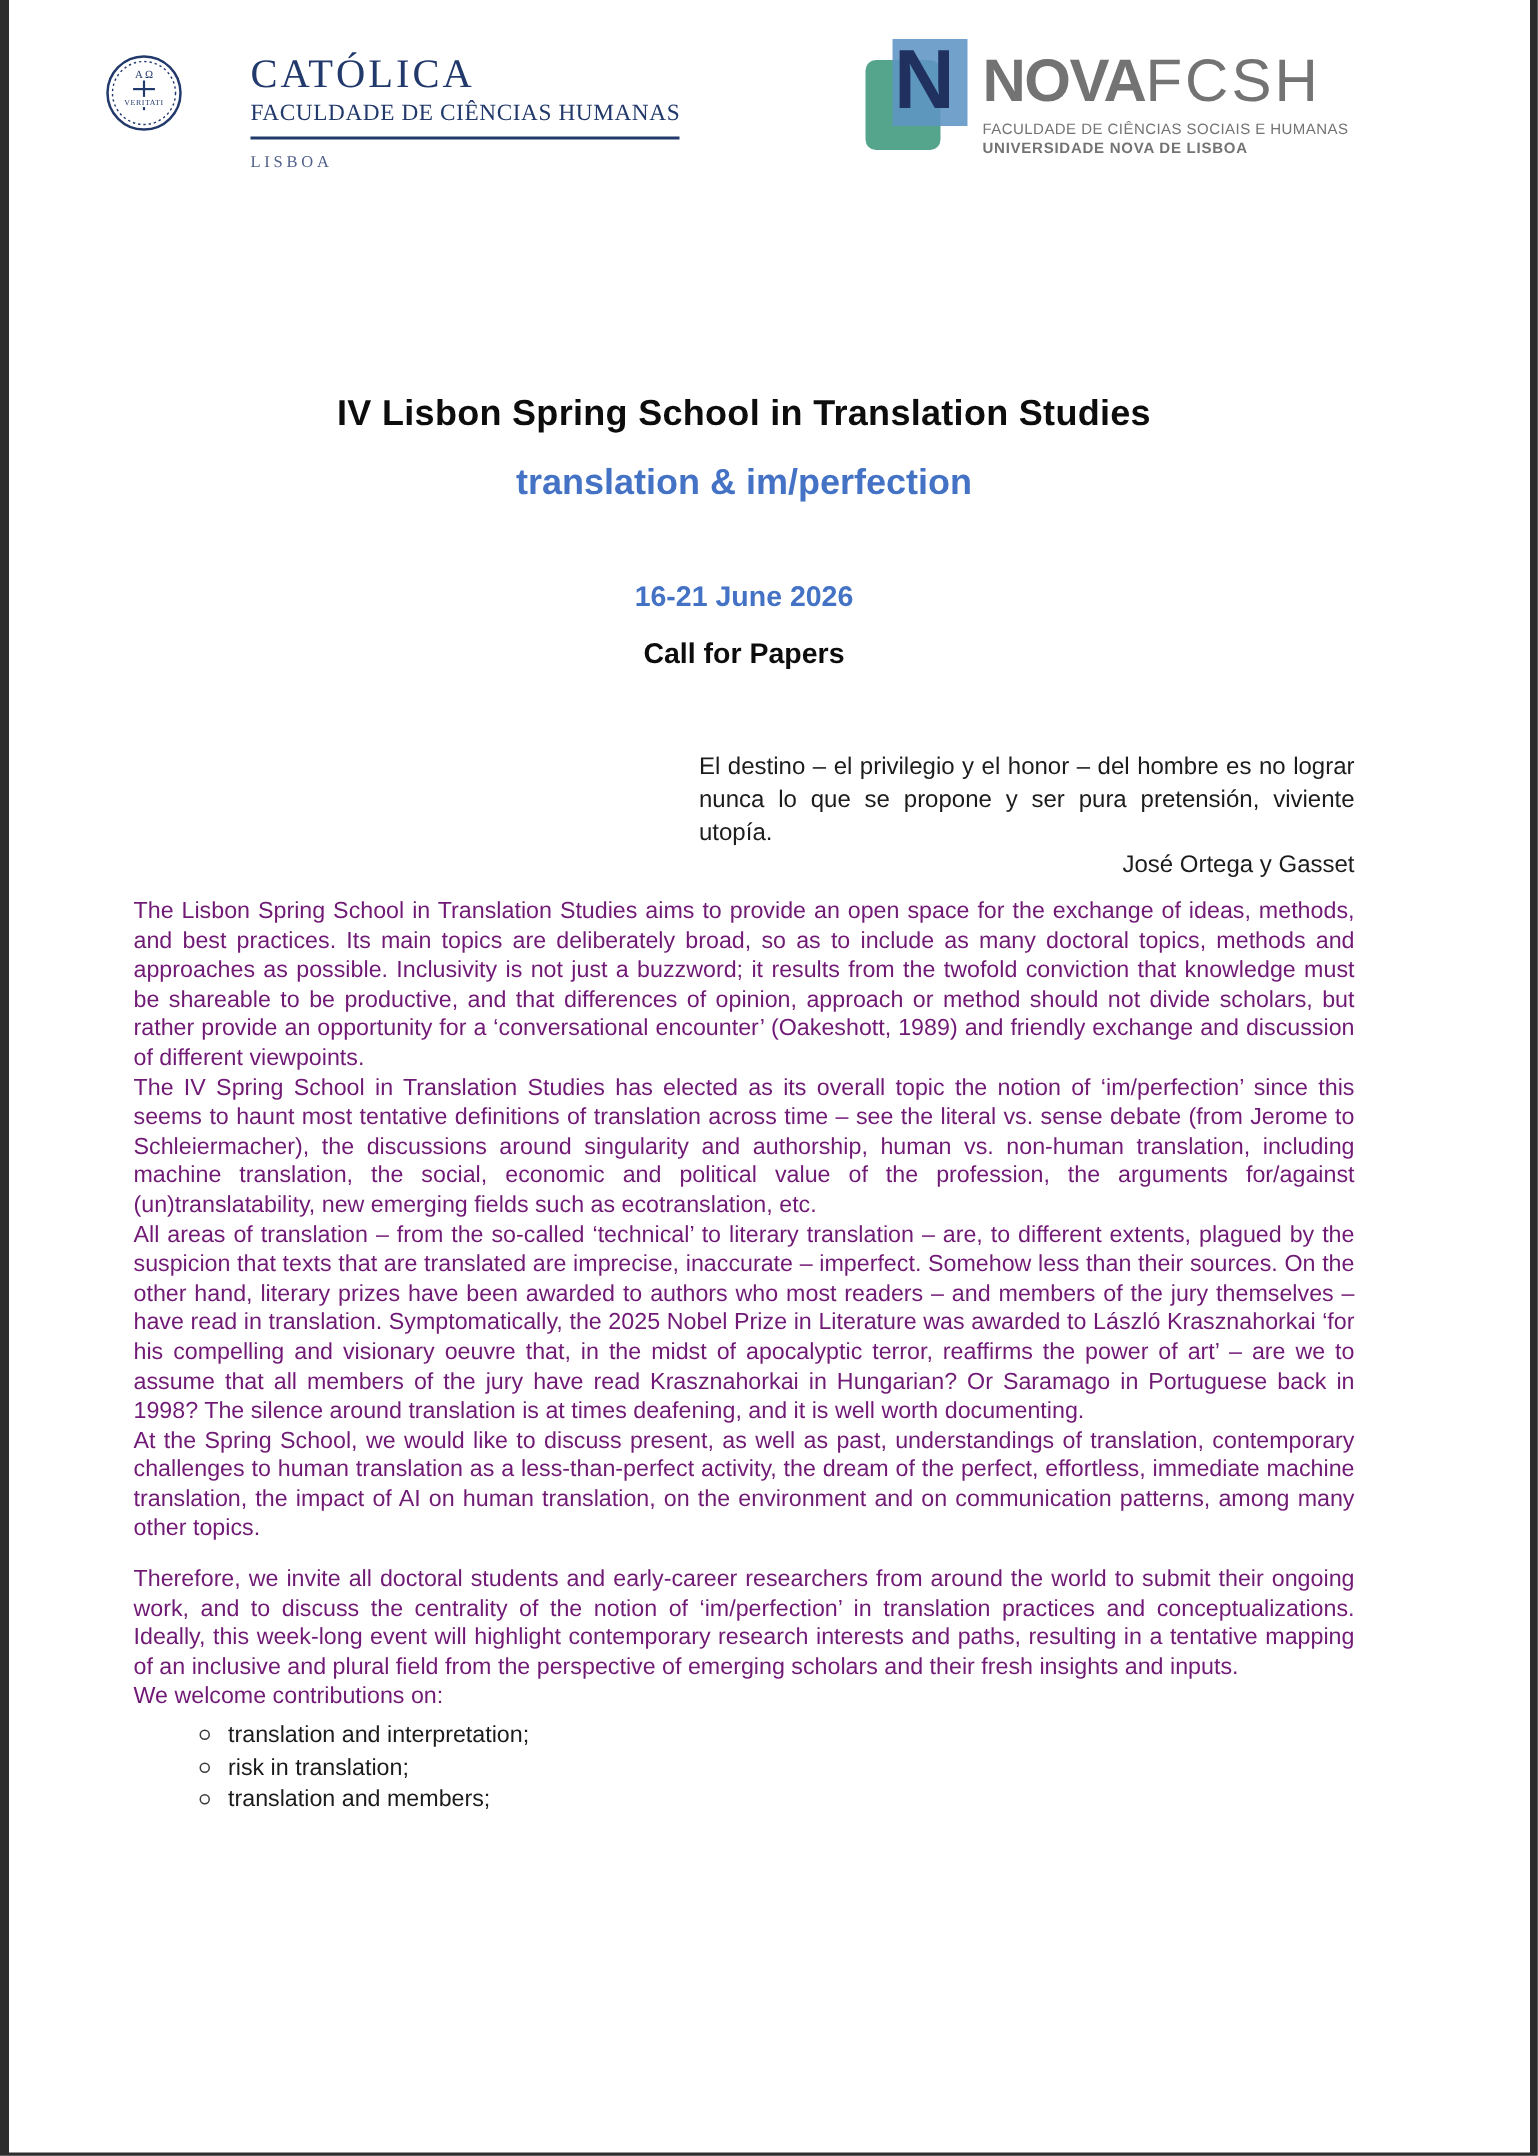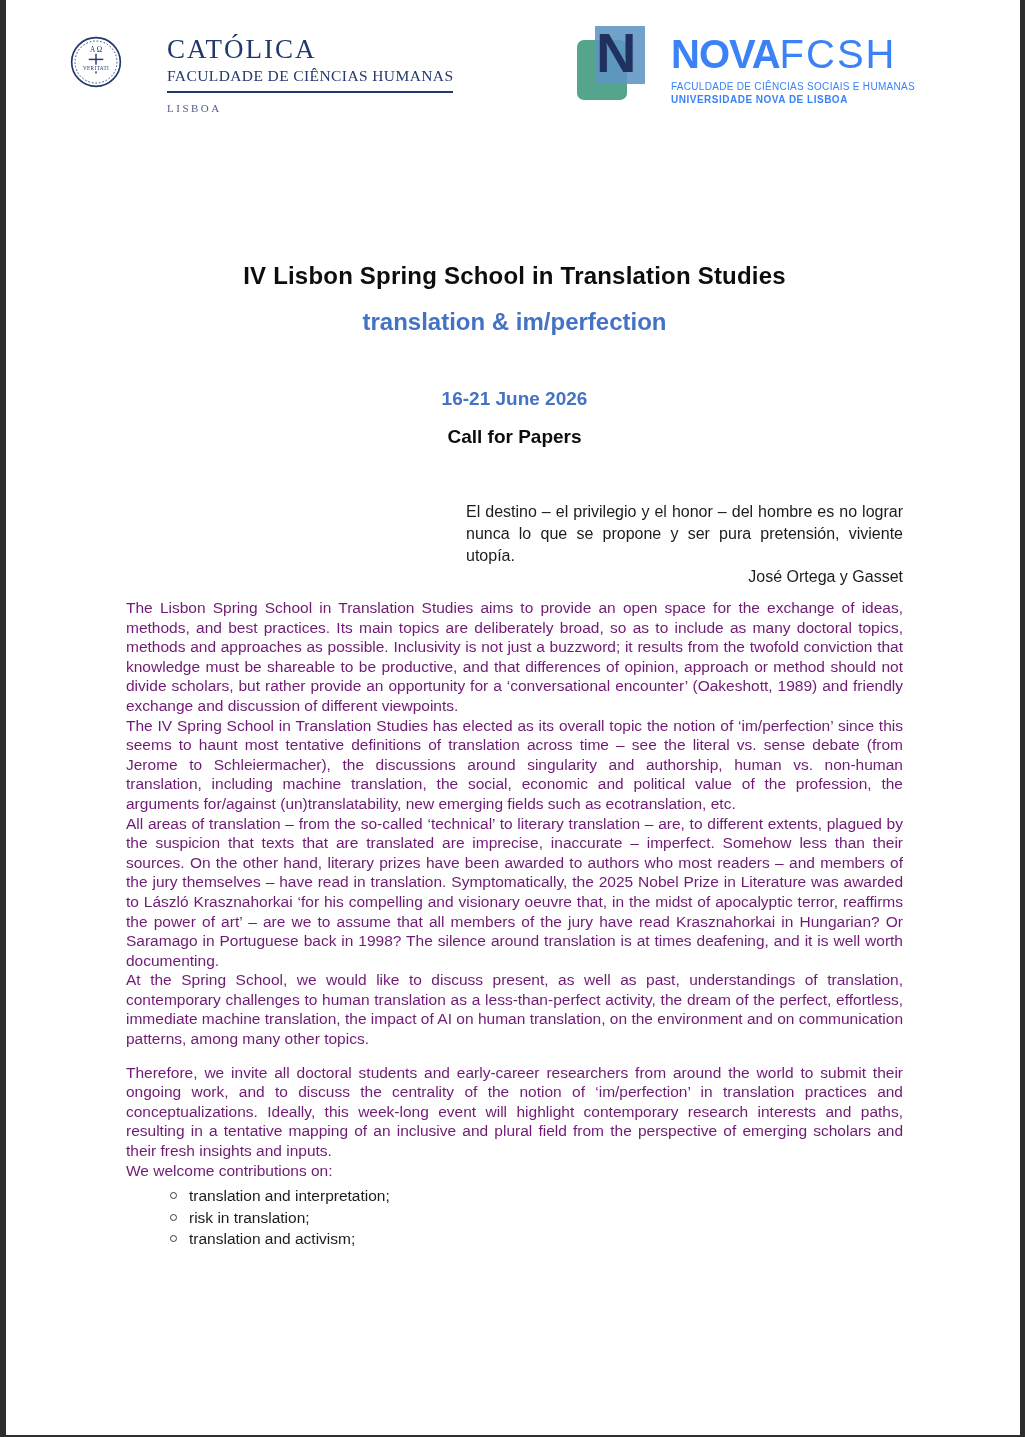--- a/index.html
+++ b/index.html
@@ -52,28 +52,28 @@
   .nova-blue {
     position: absolute; left: 20px; top: 0;
     width: 50px; height: 58px;
     background: #5e95c5; opacity: 0.88;
   }
   .nova-n {
     position: absolute; left: 21px; top: -7px;
     font-size: 56px; font-weight: 800; color: #20305f;
     line-height: 1.2;
   }
-  .nova-text { margin-left: 24px; margin-top: 8px; color: #3b82f6; }
+  .nova-text { margin-left: 8px; margin-top: 8px; color: #737373; }
   .nova-word { line-height: 1; white-space: nowrap; }
   .nova-word-bold { font-size: 40px; font-weight: 800; letter-spacing: -1px; }
   .nova-word-light { font-size: 40px; font-weight: 400; letter-spacing: 2px; }
   .nova-line1 { font-size: 10px; letter-spacing: 0.3px; margin-top: 7px; white-space: nowrap; }
   .nova-line2 { font-size: 10px; font-weight: bold; letter-spacing: 0.5px; margin-top: 2px; white-space: nowrap; }
   
-  .main { padding: 0 117px 0 120px; }
+  .main { padding: 0 117px 0 83px; }
   .doc-title {
     margin-top: 262px; text-align: center;
     font-size: 24px; font-weight: 800; color: #0d0d0d;
     letter-spacing: 0.2px;
   }
   .doc-subtitle {
     margin-top: 18px; text-align: center;
     font-size: 24px; font-weight: 800; color: #4472c4;
   }
   .doc-dates {
@@ -176,18 +176,18 @@
         <li>
           <span class="bullet-circle"></span>
           <span>translation and interpretation;</span>
         </li>
         <li>
           <span class="bullet-circle"></span>
           <span>risk in translation;</span>
         </li>
         <li>
           <span class="bullet-circle"></span>
-          <span>translation and activism;</span>
+          <span>translation and members;</span>
         </li>
       </ul>
     </div>
   </div>
 </div>
 
 </body></html>

